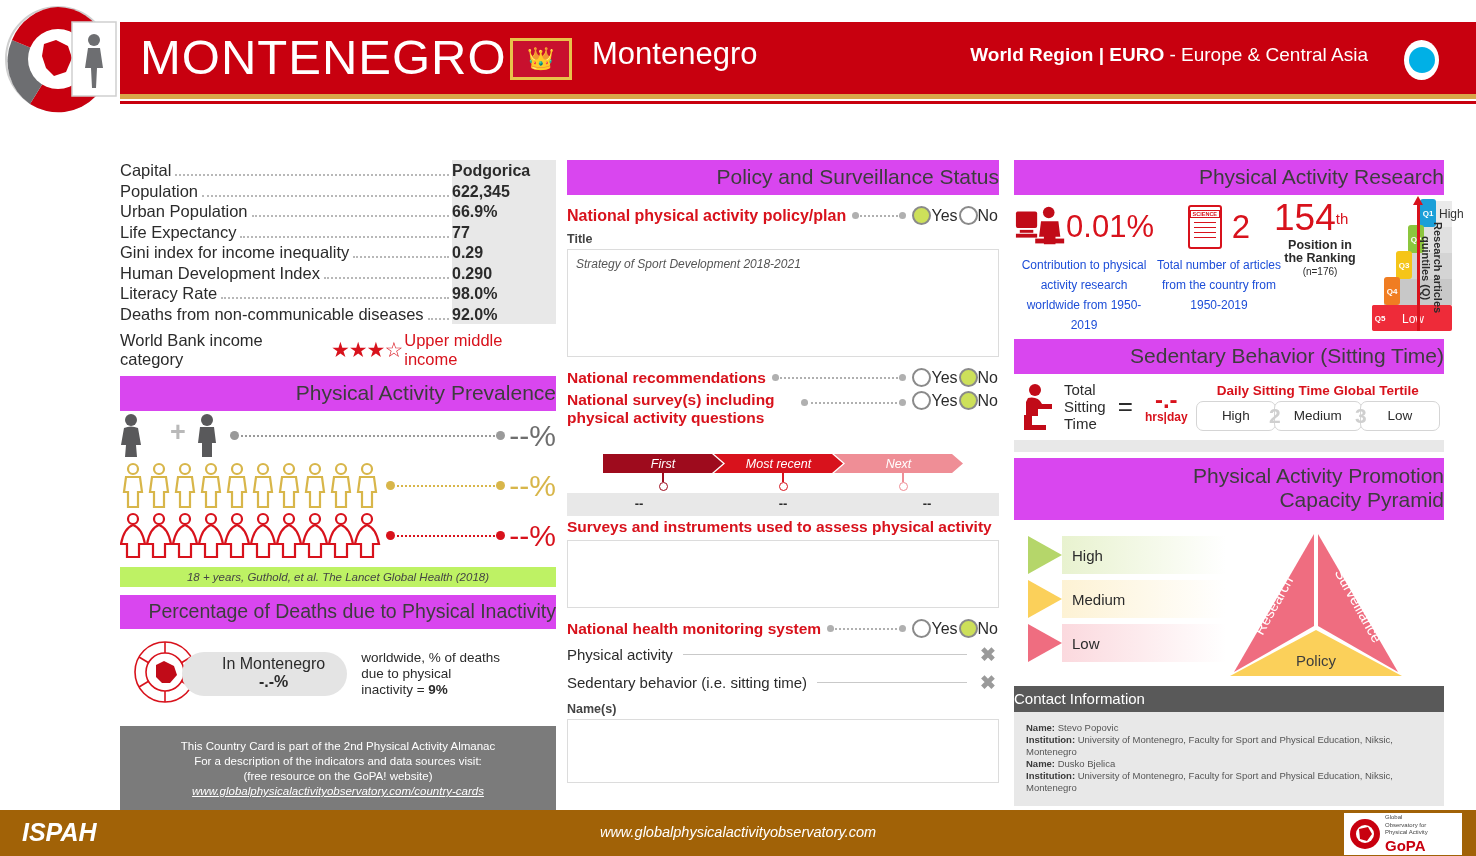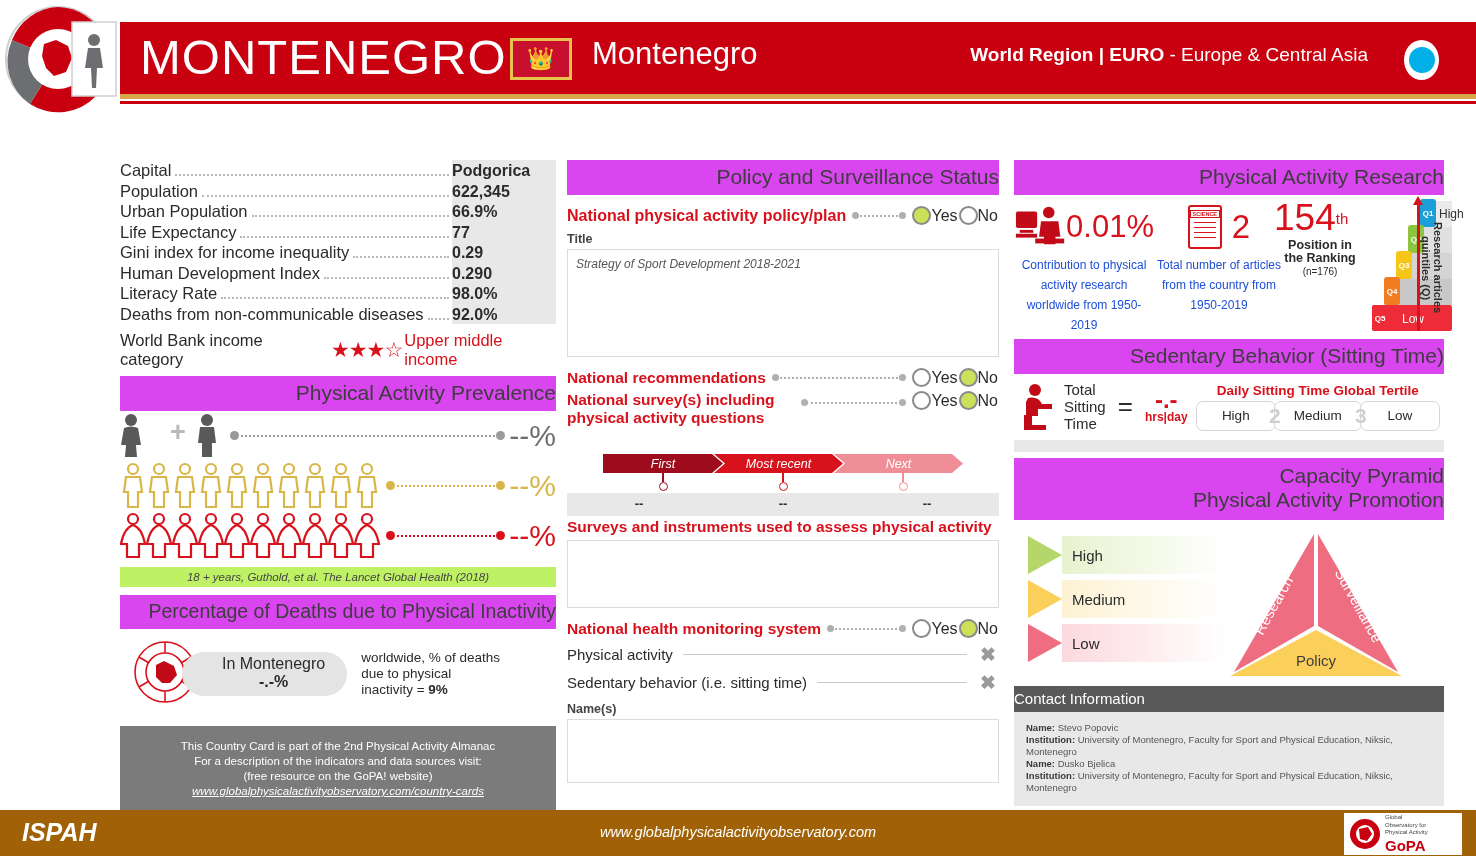--- a/index.html
+++ b/index.html
@@ -662,22 +662,22 @@
         <div class="tert-num">2</div>
         <div class="tert" style="flex:1.15">Medium</div>
         <div class="tert-num">3</div>
         <div class="tert" style="flex:1">Low</div>
       </div>
     </div>
   </div>
   <div style="height:12px;background:#e8e8e8;margin-top:2px"></div>
 
   <div class="panel-title" style="margin-top:6px;line-height:24px;padding:6px 0 8px">
+    <div>Physical Activity Promotion</div>
     <div>Capacity Pyramid</div>
-    <div>Physical Activity Promotion</div>
   </div>
 
   <div class="pyr-body">
     <div style="width:212px;padding:6px 0 0 14px">
       <div class="legend-item">
         <div class="legend-tri" style="border-left:34px solid #b5d66a"></div>
         <div class="legend-bar" style="background:linear-gradient(to right,#e8f2cf,#ffffff)"></div>
         <span class="legend-txt">High</span>
       </div>
       <div class="legend-item">

